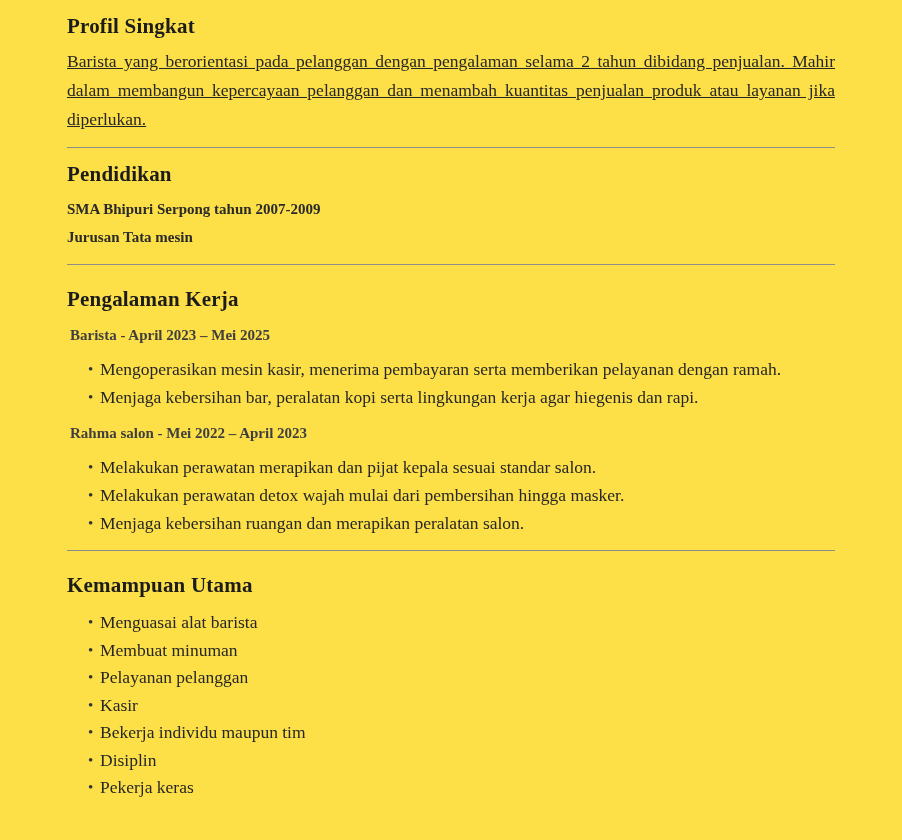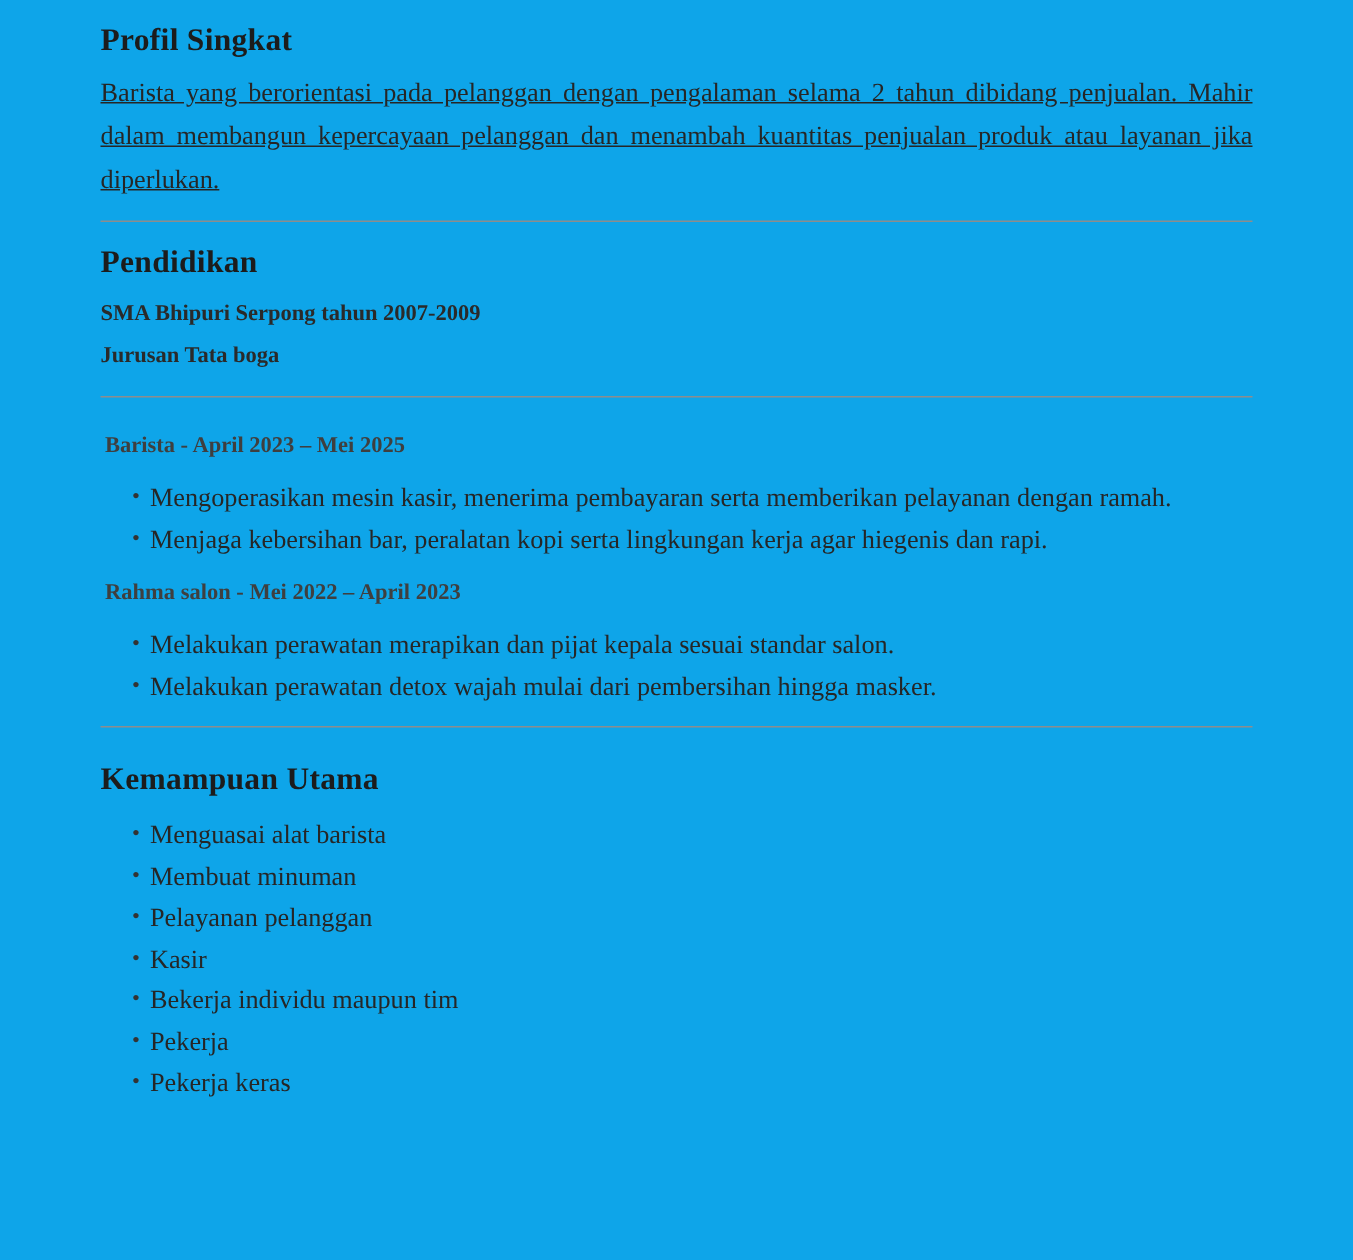--- a/index.html
+++ b/index.html
@@ -10,21 +10,21 @@
     background: #fdfdfd;
     overflow: hidden;
   }
 
   .page {
     width: 902px;
     height: 840px;
     padding: 13px 67px 0 67px;
     font-family: "Liberation Serif", "DejaVu Serif", serif;
     color: #262626;
-    background: #0ea5e9;
+    background: #fde047;
   }
 
   h2.sec-heading {
     font-size: 21px;
     line-height: 27px;
     font-weight: bold;
     color: #1c1c1c;
     letter-spacing: 0.2px;
   }
 
@@ -117,49 +117,51 @@
     <h2 class="sec-heading">Profil Singkat</h2>
     <p class="profile-body">Barista yang berorientasi pada pelanggan dengan pengalaman selama 2 tahun dibidang penjualan. Mahir dalam membangun kepercayaan pelanggan dan menambah kuantitas penjualan produk atau layanan jika diperlukan.</p>
   </section>
 
   <hr class="sec-rule">
 
   <section class="edu-block">
     <h2 class="sec-heading">Pendidikan</h2>
     <div class="edu-lines">
       <p>SMA Bhipuri Serpong tahun 2007-2009</p>
-      <p>Jurusan Tata boga</p>
+      <p>Jurusan Tata mesin</p>
     </div>
   </section>
 
   <hr class="sec-rule edu-rule">
 
   <section class="exp-block">
+    <h2 class="sec-heading">Pengalaman Kerja</h2>
 
     <h3 class="job-title">Barista - April 2023 – Mei 2025</h3>
     <ul class="bullets justified">
       <li>Mengoperasikan mesin kasir, menerima pembayaran serta memberikan pelayanan dengan ramah.</li>
       <li>Menjaga kebersihan bar, peralatan kopi serta lingkungan kerja agar hiegenis dan rapi.</li>
     </ul>
 
     <h3 class="job-title">Rahma salon - Mei 2022 – April 2023</h3>
     <ul class="bullets">
       <li>Melakukan perawatan merapikan dan pijat kepala sesuai standar salon.</li>
       <li>Melakukan perawatan detox wajah mulai dari pembersihan hingga masker.</li>
+      <li>Menjaga kebersihan ruangan dan merapikan peralatan salon.</li>
     </ul>
   </section>
 
   <hr class="sec-rule exp-rule">
 
   <section class="skills-block">
     <h2 class="sec-heading">Kemampuan Utama</h2>
     <ul class="skills">
       <li>Menguasai alat barista</li>
       <li>Membuat minuman</li>
       <li>Pelayanan pelanggan</li>
       <li>Kasir</li>
       <li>Bekerja individu maupun tim</li>
-      <li>Pekerja</li>
+      <li>Disiplin</li>
       <li>Pekerja keras</li>
     </ul>
   </section>
 
 </div>
 
 </body></html>

